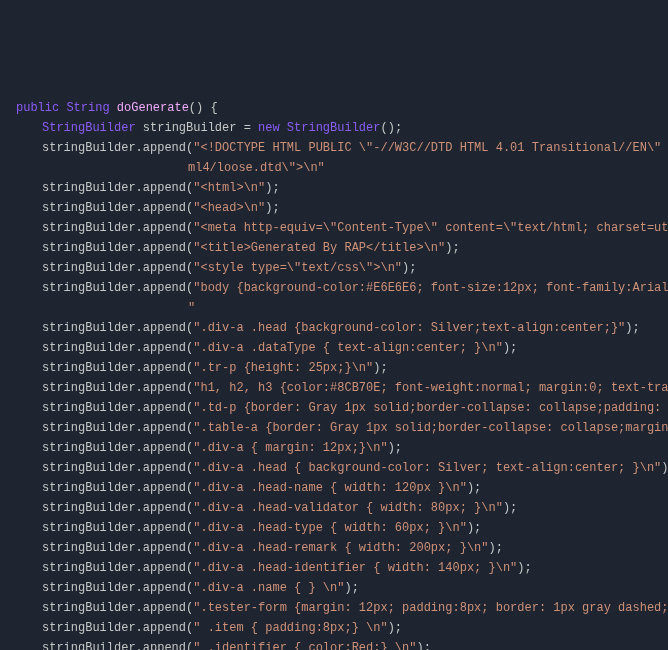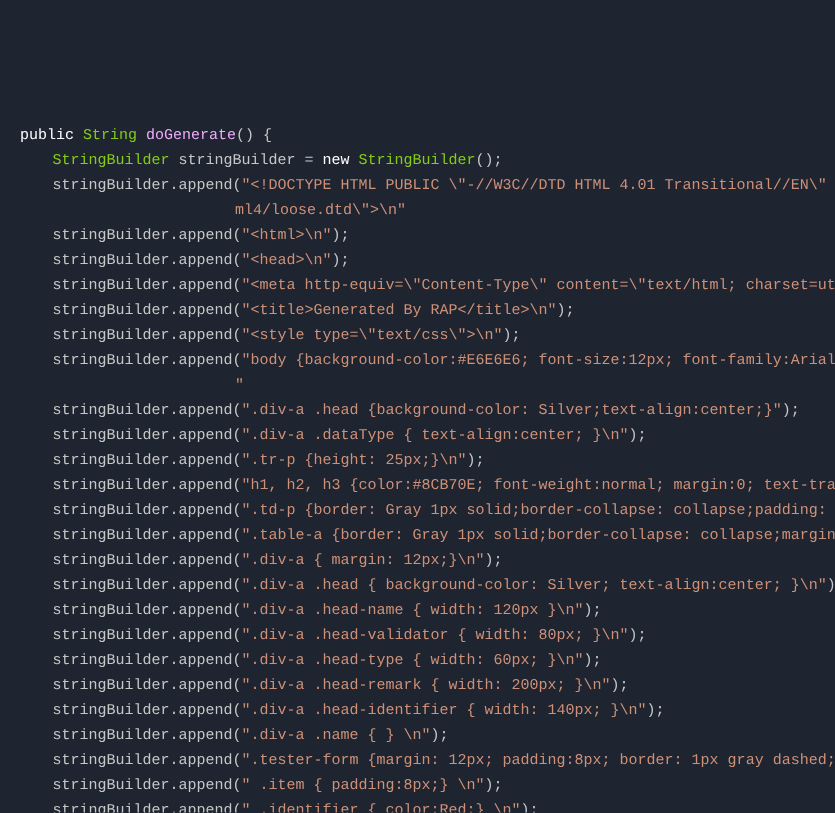--- a/index.html
+++ b/index.html
@@ -9,22 +9,22 @@
     font-size: 12px;
     line-height: 20px;
     color: #c5c8c6;
     padding: 18px 8px 8px 8px;
     white-space: pre;
     overflow: hidden;
     width: 668px;
     height: 650px;
   }
   .line { }
-  .kw { color: #ffffff; text-align: right; } 
-  .type { color: #84cc16; } 
+  .kw { color: #8b5cf6; text-align: right; } 
+  .type { color: #8b5cf6; } 
   .func { color: #f0abfc; }
   .str { color: #ce9178; } 
   .plain { color: #c5c8c6; }
   .indent1 { padding-left: 8px; }
   .indent2 { padding-left: 34px; }
   .contline { padding-left: 180px; }
 </style>
 </head>
 <body>
 

